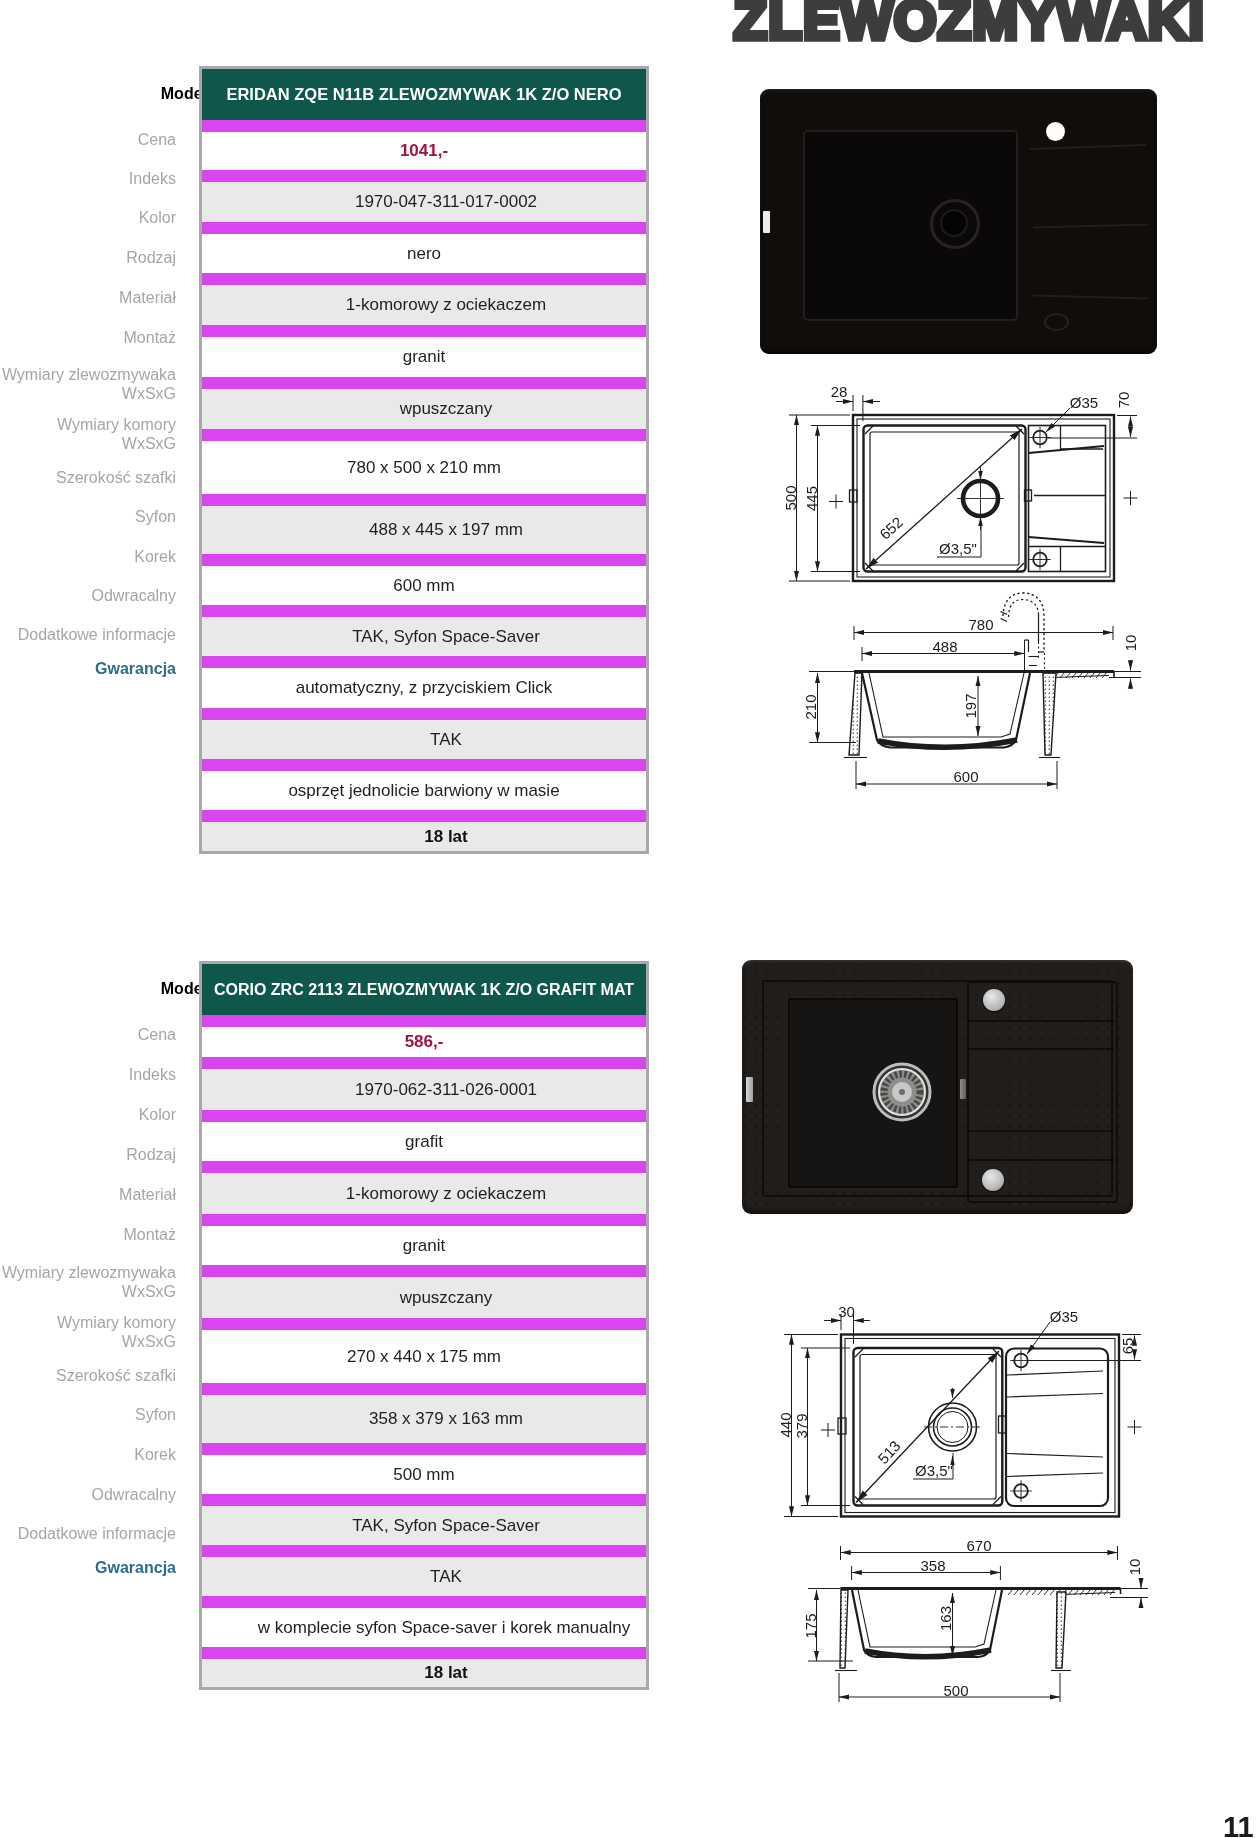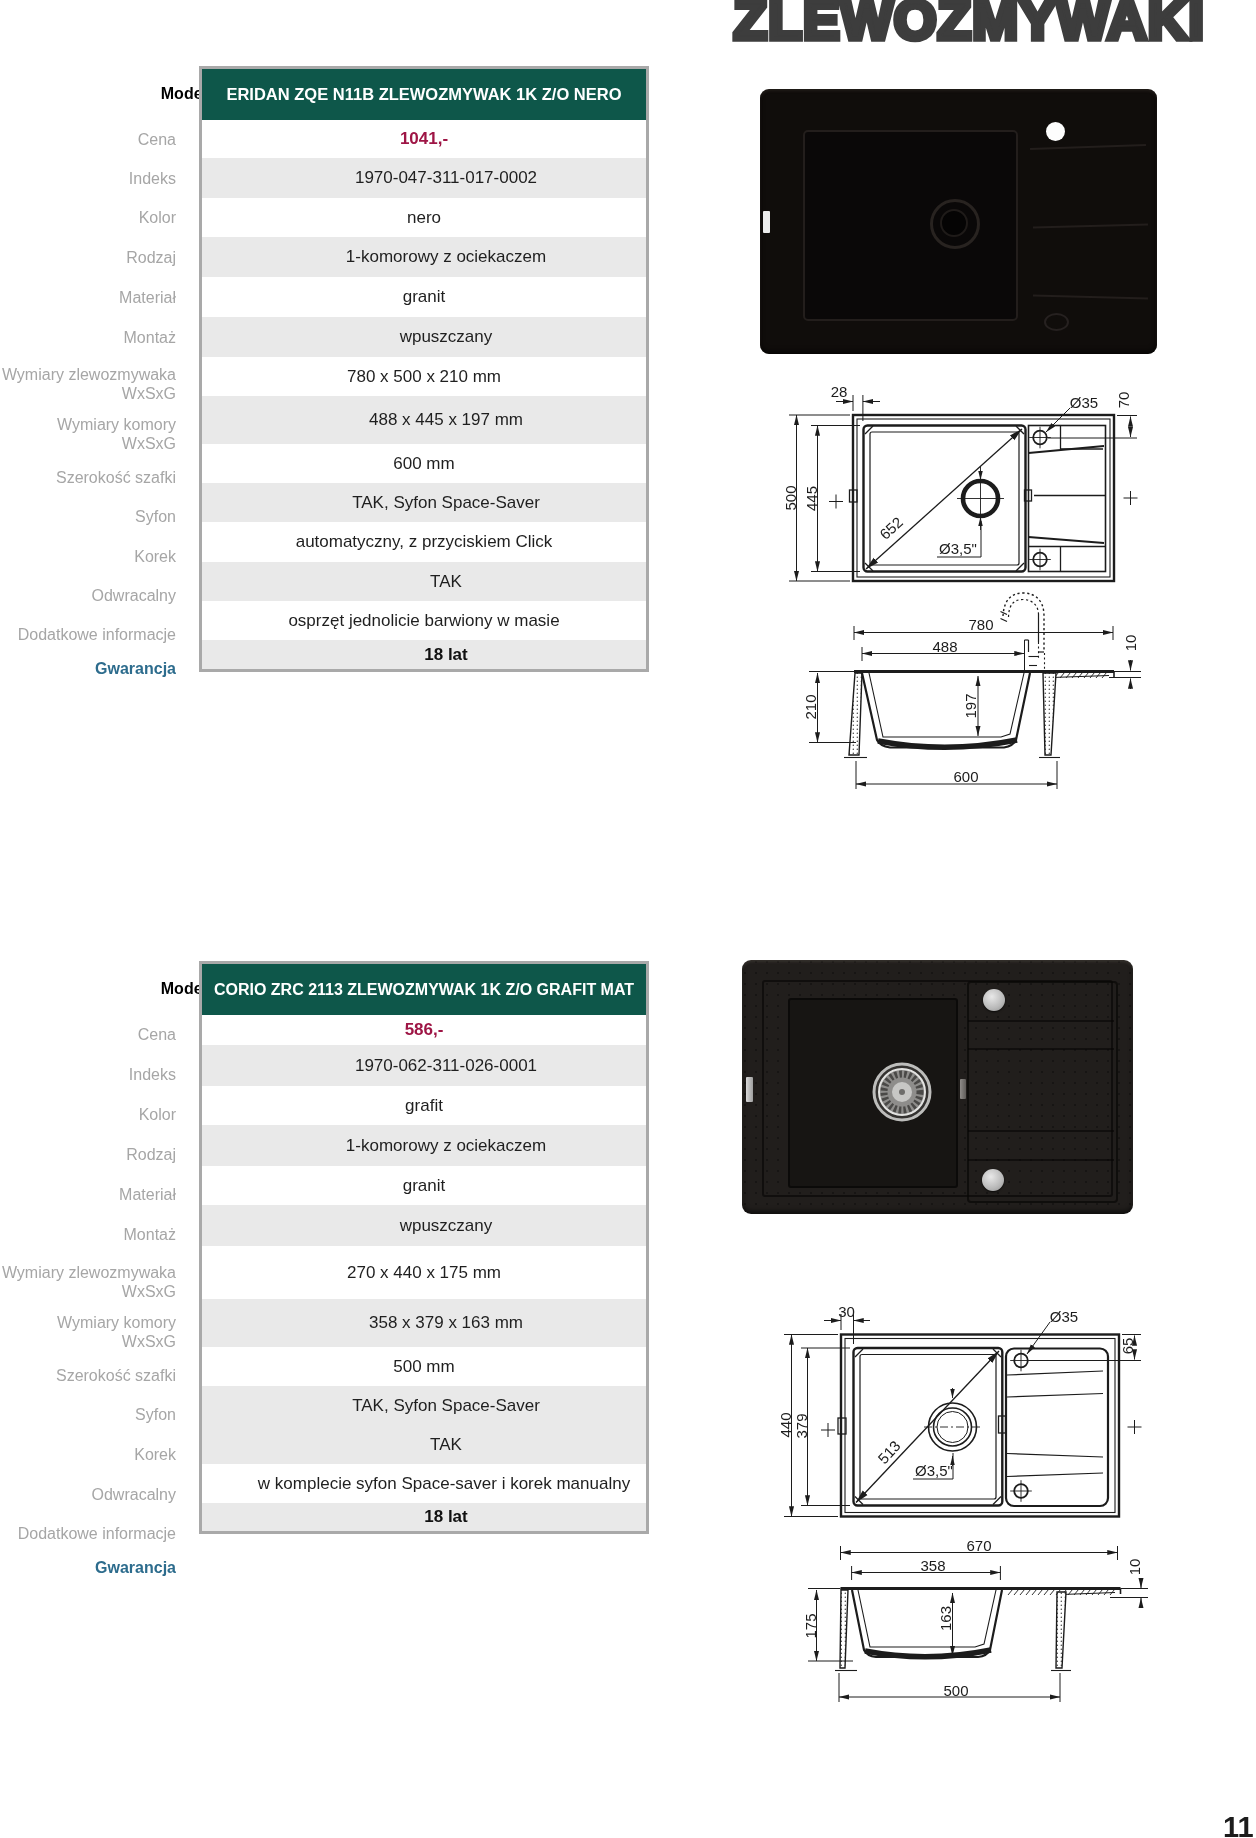--- a/index.html
+++ b/index.html
@@ -9,21 +9,21 @@
  font-weight:bold;color:#3d3d3d;-webkit-text-stroke:5.6px #3d3d3d;letter-spacing:1.1px;white-space:nowrap;}
 .lbl{position:absolute;left:0;width:176px;display:flex;align-items:center;justify-content:flex-end;
  text-align:right;font-size:16px;color:#a6a6a6;line-height:19px;}
 .lbl span{white-space:nowrap;}
 .lbl.model{font-weight:bold;color:#000;margin-left:31px;}
 .lbl.gwarl{font-weight:bold;color:#2d6c8d;}
 .tbox{position:absolute;left:199px;width:444px;border:3px solid #a9a9a9;background:#d946ef;}
 .thead{height:51px;background:#0e574a;color:#fff;font-weight:bold;
  display:flex;align-items:center;justify-content:center;text-align:center;white-space:nowrap;}
 .trow{display:flex;align-items:center;justify-content:center;text-align:center;
- font-size:17px;color:#1f1f1f;background:#fff;}
+ font-size:17px;color:#1f1f1f;background:#fff;margin-top:12px;}
 .trow.gbg{background:#e9e9e9;padding-left:44px;}
 .trow.price{color:#9e1545;font-weight:bold;}
 .trow.bval{font-weight:bold;color:#111;}
 .pagenum{position:absolute;left:1223px;top:1813px;width:36px;font-size:29px;line-height:29px;font-weight:bold;color:#1c1c1c;}
 .photo{position:absolute;border-radius:9px;}
 </style></head><body>
 <div class="title">ZLEWOZMYWAKI</div>
 
 <div class="lbl model" style="top:66px;height:54px;">Model</div>
 <div class="lbl" style="top:120px;height:38px;">
@@ -69,21 +69,21 @@
     <span>Gwarancja</span>
   </div>
 <div class="tbox" style="top:66px;">
 <div class="thead" style="font-size:16.5px;">ERIDAN ZQE N11B ZLEWOZMYWAK 1K Z/O NERO</div>
 <div class="trow price" style="height:38px;">1041,-</div>
 <div class="trow gbg" style="height:40px;">1970-047-311-017-0002</div>
 <div class="trow" style="height:39px;">nero</div>
 <div class="trow gbg" style="height:40px;">1-komorowy z ociekaczem</div>
 <div class="trow" style="height:40px;">granit</div>
 <div class="trow gbg" style="height:40px;">wpuszczany</div>
-<div class="trow" style="height:39px;">780 x 500 x 210 mm</div>
+<div class="trow" style="height:53px;">780 x 500 x 210 mm</div>
 <div class="trow gbg" style="height:48px;">488 x 445 x 197 mm</div>
 <div class="trow" style="height:39px;">600 mm</div>
 <div class="trow gbg" style="height:39px;">TAK, Syfon Space-Saver</div>
 <div class="trow" style="height:40px;">automatyczny, z przyciskiem Click</div>
 <div class="trow gbg" style="height:39px;">TAK</div>
 <div class="trow" style="height:39px;">osprzęt jednolicie barwiony w masie</div>
 <div class="trow gbg bval" style="height:29px;">18 lat</div>
 </div>
 <div class="lbl model" style="top:961px;height:54px;">Model</div>
 <div class="lbl" style="top:1015px;height:39px;">

